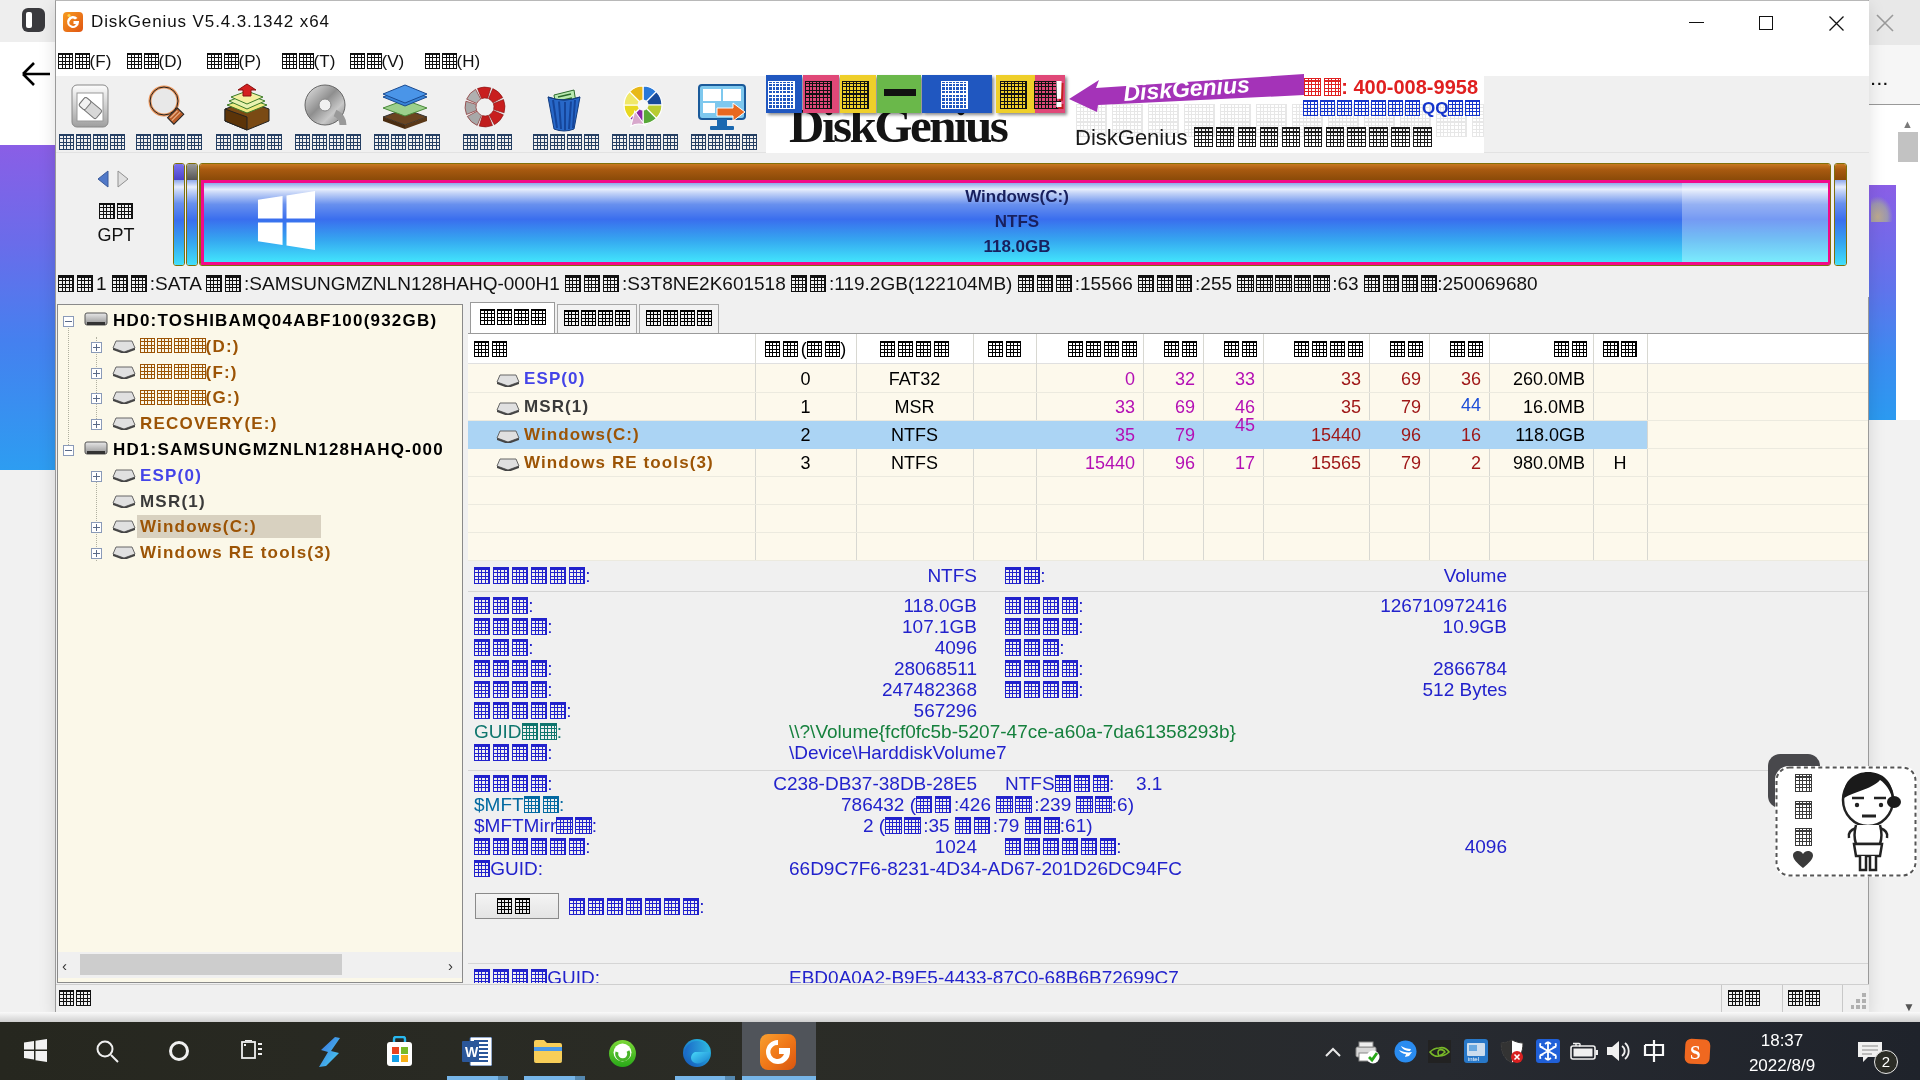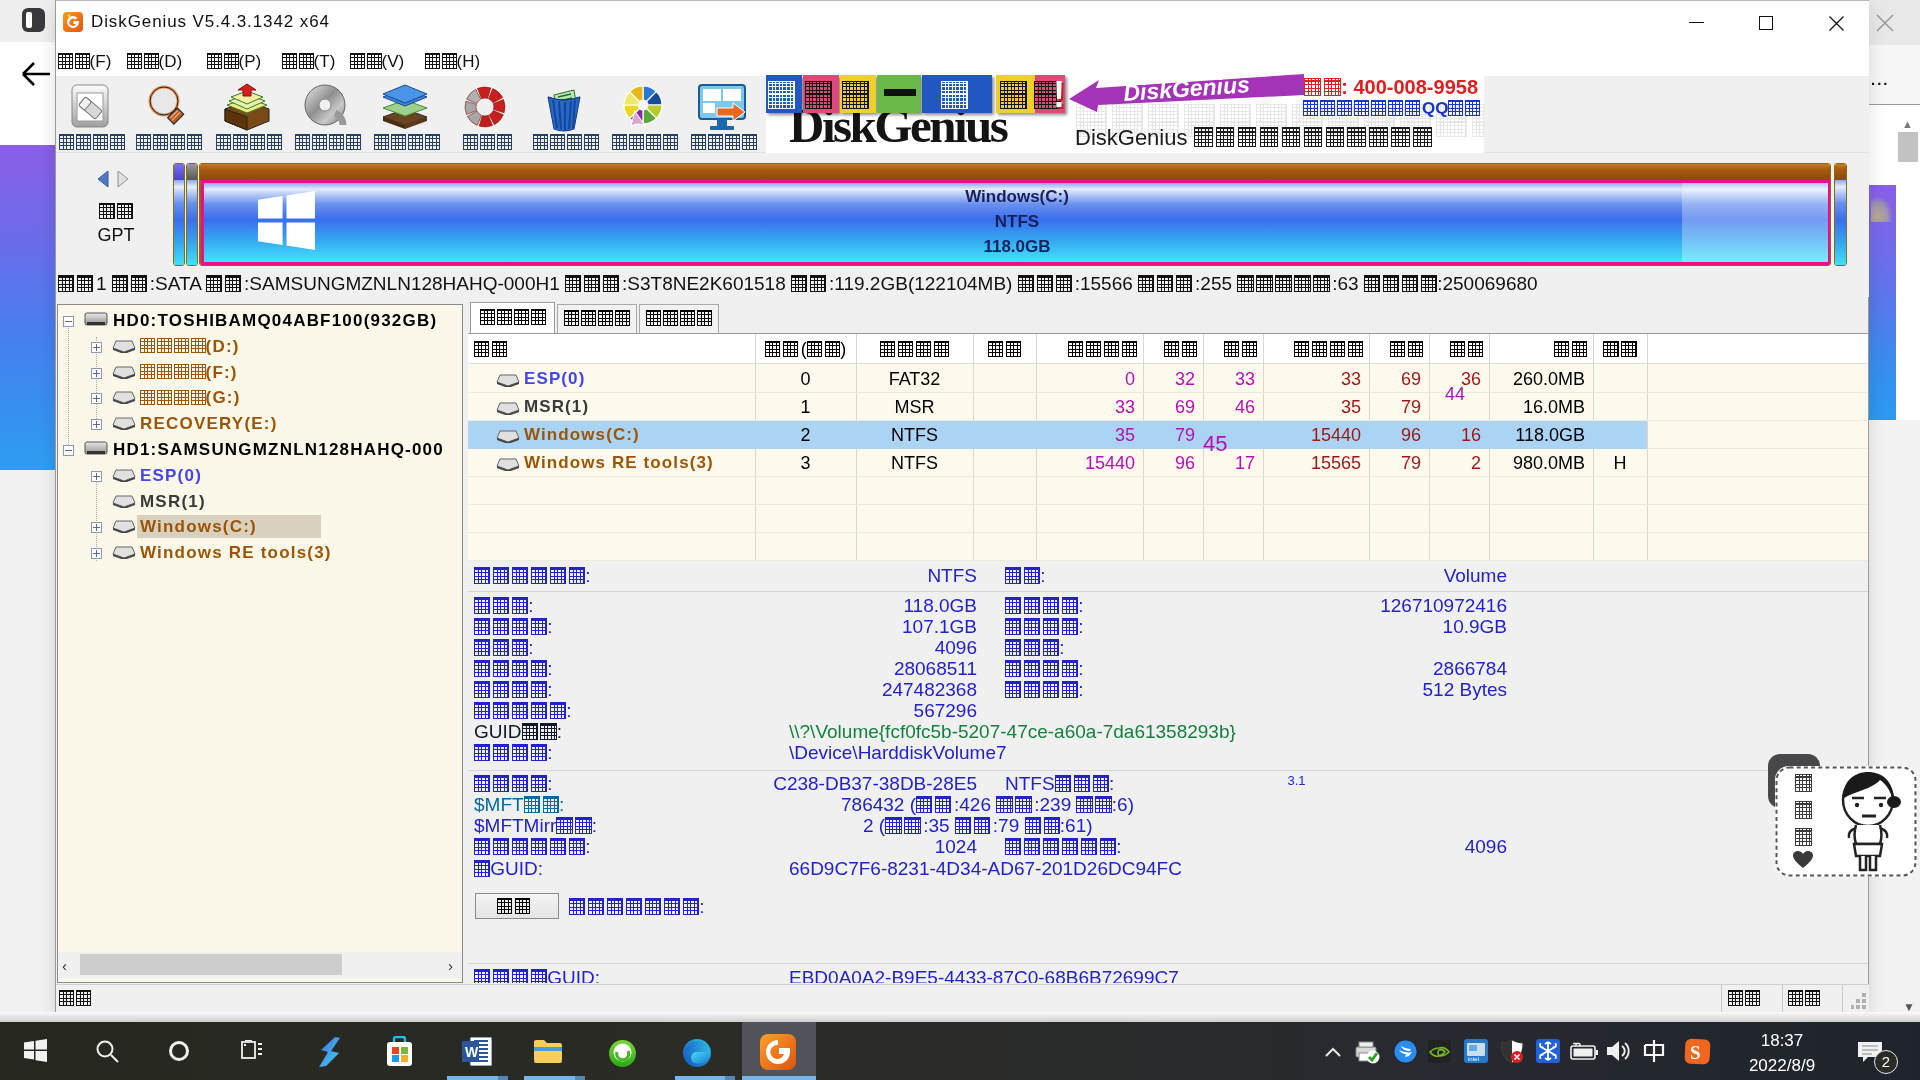--- a/index.html
+++ b/index.html
@@ -379,32 +379,32 @@
         <path d="M1 9 L12 13 L23 9 L23 11 L12 15 L1 11 Z" fill="#444"></path>
       </svg>
 <div class="a" style="left:56px;top:63px;font-size:17px;font-weight:bold;letter-spacing:1.1px;color:#3a3a3a;white-space:nowrap">MSR(1)</div>
 <div class="a" style="left:287px;top:63px;width:101px;text-align:center;font-size:18px">1</div>
 <div class="a" style="left:388px;top:63px;width:117px;text-align:center;font-size:18px">MSR</div>
 <div class="a" style="left:568px;top:63px;width:99px;text-align:right;font-size:18px;color:#b410b4">33</div>
 <div class="a" style="left:675px;top:63px;width:52px;text-align:right;font-size:18px;color:#b410b4">69</div>
 <div class="a" style="left:735px;top:63px;width:52px;text-align:right;font-size:18px;color:#b410b4">46</div>
 <div class="a" style="left:795px;top:63px;width:98px;text-align:right;font-size:18px;color:#9e1616">35</div>
 <div class="a" style="left:901px;top:63px;width:52px;text-align:right;font-size:18px;color:#9e1616">79</div>
-<div class="a" style="left:961px;top:50px;width:52px;text-align:center;font-size:18px;color:#a21caf">44</div>
+<div class="a" style="left:961px;top:61px;width:52px;text-align:right;font-size:18px;color:#1d4ed8">44</div>
 <div class="a" style="left:1021px;top:63px;width:96px;text-align:right;font-size:18px;color:#000">16.0MB</div>
 <svg class="a" style="left:28px;top:95px" width="24" height="14" viewBox="0 0 24 14">
         <path d="M4 2 L20 2 L23 9 L12 13 L1 9 Z" fill="#e0e0e0" stroke="#666"></path>
         <path d="M1 9 L12 13 L23 9 L23 11 L12 15 L1 11 Z" fill="#444"></path>
       </svg>
 <div class="a" style="left:56px;top:91px;font-size:17px;font-weight:bold;letter-spacing:1.1px;color:#9c5405;white-space:nowrap">Windows(C:)</div>
 <div class="a" style="left:287px;top:91px;width:101px;text-align:center;font-size:18px">2</div>
 <div class="a" style="left:388px;top:91px;width:117px;text-align:center;font-size:18px">NTFS</div>
 <div class="a" style="left:568px;top:91px;width:99px;text-align:right;font-size:18px;color:#b410b4">35</div>
 <div class="a" style="left:675px;top:91px;width:52px;text-align:right;font-size:18px;color:#b410b4">79</div>
-<div class="a" style="left:735px;top:97px;width:52px;text-align:left;font-size:22px;color:#b410b4">45</div>
+<div class="a" style="left:735px;top:81px;width:52px;text-align:right;font-size:18px;color:#b410b4">45</div>
 <div class="a" style="left:795px;top:91px;width:98px;text-align:right;font-size:18px;color:#9e1616">15440</div>
 <div class="a" style="left:901px;top:91px;width:52px;text-align:right;font-size:18px;color:#9e1616">96</div>
 <div class="a" style="left:961px;top:91px;width:52px;text-align:right;font-size:18px;color:#9e1616">16</div>
 <div class="a" style="left:1021px;top:91px;width:96px;text-align:right;font-size:18px;color:#000">118.0GB</div>
 <svg class="a" style="left:28px;top:123px" width="24" height="14" viewBox="0 0 24 14">
         <path d="M4 2 L20 2 L23 9 L12 13 L1 9 Z" fill="#e0e0e0" stroke="#666"></path>
         <path d="M1 9 L12 13 L23 9 L23 11 L12 15 L1 11 Z" fill="#444"></path>
       </svg>
 <div class="a" style="left:56px;top:119px;font-size:17px;font-weight:bold;letter-spacing:1.1px;color:#9c5405;white-space:nowrap">Windows RE tools(3)</div>
 <div class="a" style="left:287px;top:119px;width:101px;text-align:center;font-size:18px">3</div>
@@ -437,29 +437,29 @@
 <div class="a" style="left:418px;top:657px;font-size:19px;color:#2222cc;white-space:nowrap"><i class="c"></i><i class="c"></i><i class="c"></i><i class="c"></i>:</div>
     <div class="a" style="left:500px;top:657px;width:421px;text-align:right;font-size:19px;color:#2222cc;white-space:nowrap">28068511</div>
     <div class="a" style="left:949px;top:657px;font-size:19px;color:#2222cc;white-space:nowrap"><i class="c"></i><i class="c"></i><i class="c"></i><i class="c"></i>:</div>
     <div class="a" style="left:1030px;top:657px;width:421px;text-align:right;font-size:19px;color:#2222cc;white-space:nowrap">2866784</div>
 <div class="a" style="left:418px;top:678px;font-size:19px;color:#2222cc;white-space:nowrap"><i class="c"></i><i class="c"></i><i class="c"></i><i class="c"></i>:</div>
     <div class="a" style="left:500px;top:678px;width:421px;text-align:right;font-size:19px;color:#2222cc;white-space:nowrap">247482368</div>
     <div class="a" style="left:949px;top:678px;font-size:19px;color:#2222cc;white-space:nowrap"><i class="c"></i><i class="c"></i><i class="c"></i><i class="c"></i>:</div>
     <div class="a" style="left:1030px;top:678px;width:421px;text-align:right;font-size:19px;color:#2222cc;white-space:nowrap">512 Bytes</div>
 <div class="a" style="left:418px;top:699px;font-size:19px;color:#2222cc;white-space:nowrap"><i class="c"></i><i class="c"></i><i class="c"></i><i class="c"></i><i class="c"></i>:</div>
     <div class="a" style="left:500px;top:699px;width:421px;text-align:right;font-size:19px;color:#2222cc;white-space:nowrap">567296</div>
-<div class="a" style="left:418px;top:720px;font-size:19px;color:#0f172a;white-space:nowrap">GUID<i class="c"></i><i class="c"></i>:</div>
+<div class="a" style="left:418px;top:720px;font-size:19px;color:#0f766e;white-space:nowrap">GUID<i class="c"></i><i class="c"></i>:</div>
     <div class="a" style="left:733px;top:720px;font-size:19px;color:#15803d;white-space:nowrap">\\?\Volume{fcf0fc5b-5207-47ce-a60a-7da61358293b}</div>
 <div class="a" style="left:418px;top:741px;font-size:19px;color:#2222cc;white-space:nowrap"><i class="c"></i><i class="c"></i><i class="c"></i><i class="c"></i>:</div>
     <div class="a" style="left:733px;top:741px;font-size:19px;color:#2222cc;white-space:nowrap">\Device\HarddiskVolume7</div>
 <div class="a" style="left:412px;top:769px;width:1400px;height:1px;background:#d5d5d5"></div>
 <div class="a" style="left:418px;top:772px;font-size:19px;color:#2222cc;white-space:nowrap"><i class="c"></i><i class="c"></i><i class="c"></i><i class="c"></i>:</div>
     <div class="a" style="left:500px;top:772px;width:421px;text-align:right;font-size:19px;color:#2222cc;white-space:nowrap">C238-DB37-38DB-28E5</div>
     <div class="a" style="left:949px;top:772px;font-size:19px;color:#2222cc;white-space:nowrap">NTFS<i class="c"></i><i class="c"></i><i class="c"></i>:</div>
-    <div class="a" style="left:1030px;top:772px;width:421px;text-align:center;font-size:13px;color:#2222cc;white-space:nowrap">3.1</div>
+    <div class="a" style="left:1080px;top:772px;width:421px;text-align:left;font-size:19px;color:#2222cc;white-space:nowrap">3.1</div>
 <div class="a" style="left:418px;top:793px;font-size:19px;color:#0369a1;white-space:nowrap">$MFT<i class="c"></i><i class="c"></i>:</div>
     <div class="a" style="left:785px;top:793px;font-size:19px;color:#2222cc;white-space:nowrap">786432 (<i class="c"></i><i class="c"></i>:426 <i class="c"></i><i class="c"></i>:239 <i class="c"></i><i class="c"></i>:6)</div>
 <div class="a" style="left:418px;top:814px;font-size:19px;color:#2222cc;white-space:nowrap">$MFTMirr<i class="c"></i><i class="c"></i>:</div>
     <div class="a" style="left:807px;top:814px;font-size:19px;color:#2222cc;white-space:nowrap">2 (<i class="c"></i><i class="c"></i>:35 <i class="c"></i><i class="c"></i>:79 <i class="c"></i><i class="c"></i>:61)</div>
 <div class="a" style="left:418px;top:835px;font-size:19px;color:#2222cc;white-space:nowrap"><i class="c"></i><i class="c"></i><i class="c"></i><i class="c"></i><i class="c"></i><i class="c"></i>:</div>
     <div class="a" style="left:500px;top:835px;width:421px;text-align:right;font-size:19px;color:#2222cc;white-space:nowrap">1024</div>
     <div class="a" style="left:949px;top:835px;font-size:19px;color:#2222cc;white-space:nowrap"><i class="c"></i><i class="c"></i><i class="c"></i><i class="c"></i><i class="c"></i><i class="c"></i>:</div>
     <div class="a" style="left:1030px;top:835px;width:421px;text-align:right;font-size:19px;color:#2222cc;white-space:nowrap">4096</div>
 <div class="a" style="left:418px;top:857px;font-size:19px;color:#2222cc;white-space:nowrap"><i class="c"></i>GUID:</div>
     <div class="a" style="left:733px;top:857px;font-size:19px;color:#2222cc;white-space:nowrap">66D9C7F6-8231-4D34-AD67-201D26DC94FC</div>

